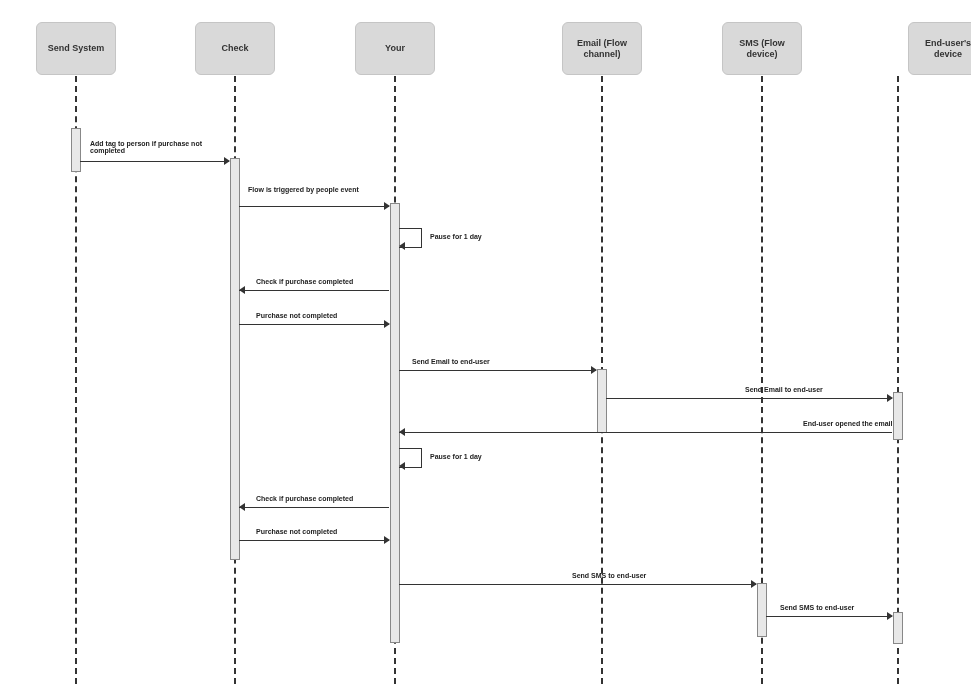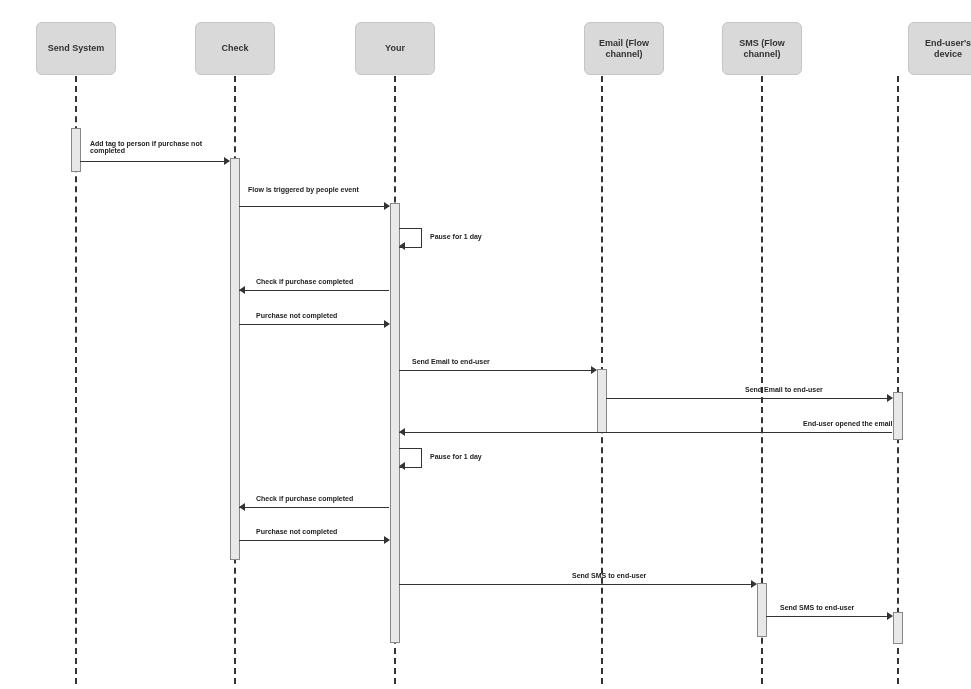--- a/index.html
+++ b/index.html
@@ -75,22 +75,22 @@
     border: 1px solid #333;
     border-left: none;
   }
 </style>
 </head>
 <body>
 
 <div class="participant" style="left:36px">Send System</div>
 <div class="participant" style="left:195px">Check</div>
 <div class="participant" style="left:355px">Your</div>
-<div class="participant" style="left:584px">Email (Flow channel)</div>
-<div class="participant" style="left:722px">SMS (Flow channel)</div>
+<div class="participant" style="left:562px">Email (Flow channel)</div>
+<div class="participant" style="left:722px">SMS (Flow device)</div>
 <div class="participant" style="left:908px">End-user's device</div>
 
 <div class="lifeline" style="left:75px"></div>
 <div class="lifeline" style="left:234px"></div>
 <div class="lifeline" style="left:394px"></div>
 <div class="lifeline" style="left:601px"></div>
 <div class="lifeline" style="left:761px"></div>
 <div class="lifeline" style="left:897px"></div>
 
 <div class="activation" style="left:71px; top:128px; height:42px"></div>

